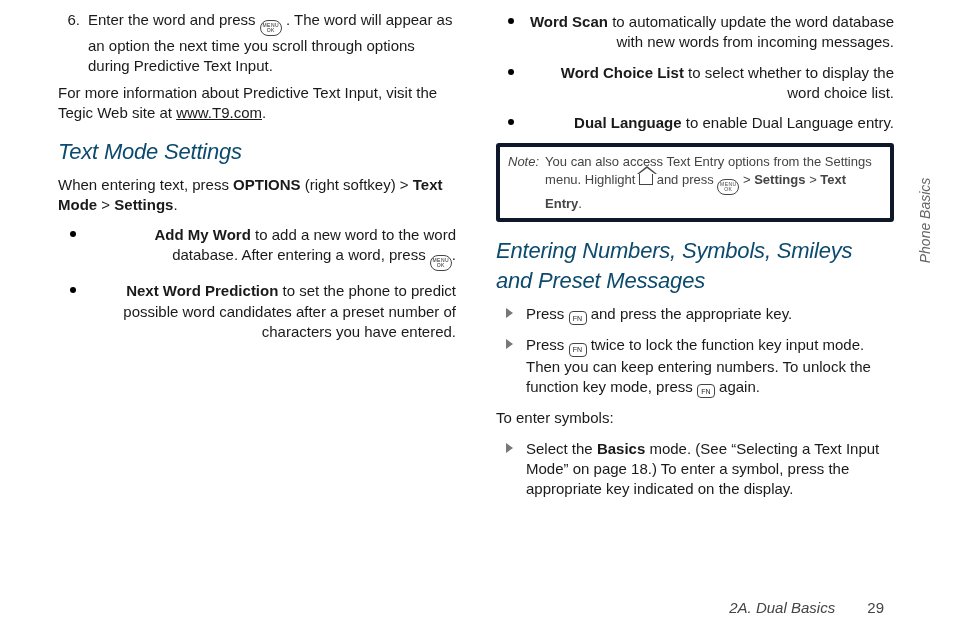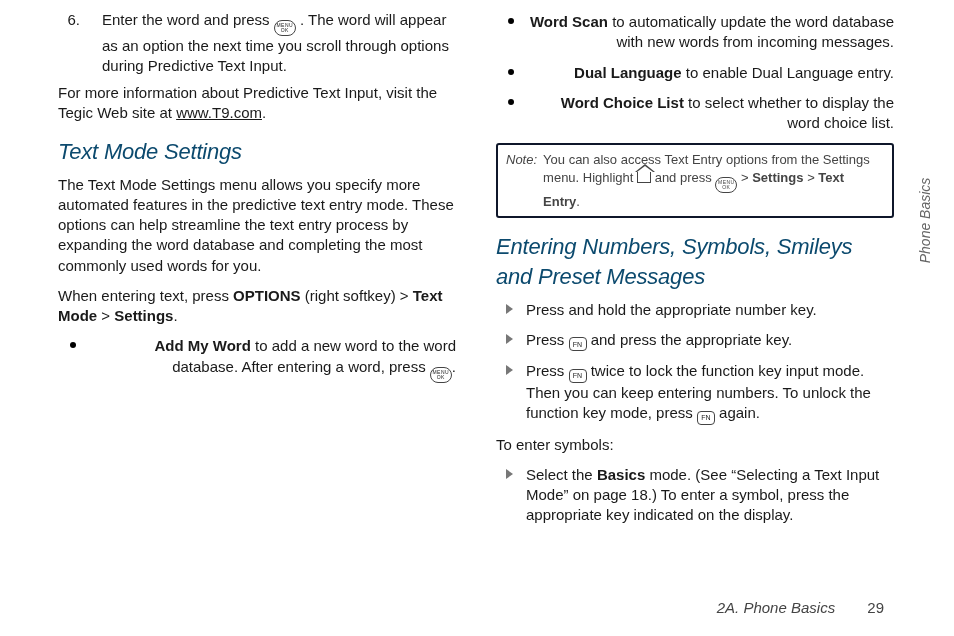--- a/index.html
+++ b/index.html
@@ -25,21 +25,21 @@
     font-style: italic;
     font-weight: 400;
     font-size: 22px;
     color: #0c4a6e;
     margin: 14px 0 8px 0;
     letter-spacing: -0.2px;
   }
   p { margin: 6px 0 10px 0; }
   .num-item { display: flex; margin-bottom: 6px; }
   .num-item .num { width: 30px; flex-shrink: 0; text-align: right; padding-right: 8px; }
-  .num-item .body { flex: 1; margin-left: 14px; }
+  .num-item .body { flex: 1; }
   ul.bullets { list-style: none; margin: 2px 0 0 0; padding: 0; text-align: right; }
   ul.bullets li { position: relative; padding-left: 30px; margin-bottom: 10px; }
   ul.bullets li::before {
     content: ""; position: absolute; left: 12px; top: 6px;
     width: 6px; height: 6px; background: #000; border-radius: 50%;
   }
   ul.arrows { list-style: none; margin: 4px 0 0 0; padding: 0; }
   ul.arrows li { position: relative; padding-left: 30px; margin-bottom: 10px; }
   ul.arrows li::before {
     content: ""; position: absolute; left: 10px; top: 4px;
@@ -79,21 +79,21 @@
     border-bottom: 8px solid #444;
   }
   .home-icon::after {
     content: ""; position: absolute; top: -5px; left: -1px;
     width: 0; height: 0;
     border-left: 8px solid transparent;
     border-right: 8px solid transparent;
     border-bottom: 6px solid #fff;
   }
   .note-box {
-    border: 2px solid #0f172a;
+    border: 4px solid #0f172a;
     border-radius: 3px;
     padding: 6px 16px 6px 8px;
     margin: 8px 0 6px 0;
     font-size: 13px;
     display: flex;
     gap: 6px;
     color: #444;
   }
   .note-box .label { font-style: italic; flex-shrink: 0; }
   .note-box .body { flex: 1; }
@@ -138,52 +138,54 @@
         <span>. The word will appear as an option the next time you scroll through options during Predictive Text Input.</span>
       </div>
     </div>
 
     <p>
       <span>For more information about Predictive Text Input, visit the Tegic Web site at </span><span class="link">www.T9.com</span><span>.</span>
     </p>
 
     <h2>Text Mode Settings</h2>
 
-    <p>The Text Mode Settings menu allows you specify more automated features in the predictive text entry mode. These options can help streamline the text entry process by expanding the word database and completing the most commonly used words for you.</p>
 
     <p>
       <span>When entering text, press </span><span class="b">OPTIONS</span><span> (right softkey) </span><span class="gt">&gt;</span>
       <span class="b">Text Mode</span>
       <span class="gt">&gt;</span>
       <span class="b">Settings</span><span>.</span>
     </p>
 
     <ul class="bullets">
       <li>
         <span class="b">Add My Word</span><span> to add a new word to the word database. After entering a word, press </span>
         <span class="softkey-menu">
           <span class="row1">MENU</span>
           <span class="row2">OK</span>
         </span><span>.</span>
       </li>
+      <li>
+        <span class="b">Next Word Prediction</span><span> to set the phone to predict possible word candidates after a preset number of characters you have entered.</span>
+      </li>
     </ul>
 
   </div>
 
   <div class="col">
 
     <ul class="bullets">
       <li>
         <span class="b">Word Scan</span><span> to automatically update the word database with new words from incoming messages.</span>
       </li>
       <li>
+        <span class="b">Word Choice List</span><span> to select whether to display the word choice list.</span>
+      </li>
+      <li>
         <span class="b">Dual Language</span><span> to enable Dual Language entry.</span>
-      </li>
-      <li>
-        <span class="b">Word Choice List</span><span> to select whether to display the word choice list.</span>
       </li>
     </ul>
 
     <div class="note-box">
       <div class="label">Note:</div>
       <div class="body">
         <span>You can also access Text Entry options from the Settings menu. Highlight </span>
         <span class="home-icon"></span>
         <span> and press </span>
         <span class="softkey-menu">
@@ -195,23 +197,20 @@
         <span class="gt">&gt;</span>
         <span class="b">Text Entry</span><span>.</span>
       </div>
     </div>
 
     <h2>Entering Numbers, Symbols, Smileys and Preset Messages</h2>
 
 
     <ul class="arrows">
       <li>
-        <span>Press and hold the appropriate number key.</span>
-      </li>
-      <li>
         <span>Press </span><span class="softkey-fn">FN</span><span> and press the appropriate key.</span>
       </li>
       <li>
         <span>Press </span><span class="softkey-fn">FN</span><span> twice to lock the function key input mode. Then you can keep entering numbers. To unlock the function key mode, press </span><span class="softkey-fn">FN</span><span> again.</span>
       </li>
     </ul>
 
     <p class="intro-label">To enter symbols:</p>
 
     <ul class="arrows">
@@ -221,15 +220,15 @@
     </ul>
 
   </div>
 </div>
 
 <div class="side-tab">
   <span>Phone Basics</span>
 </div>
 
 <div class="footer">
-  <span>2A. Phone Basics</span>
+  <span>2A. Dual Basics</span>
   <span class="pg">29</span>
 </div>
 
 </body></html>

